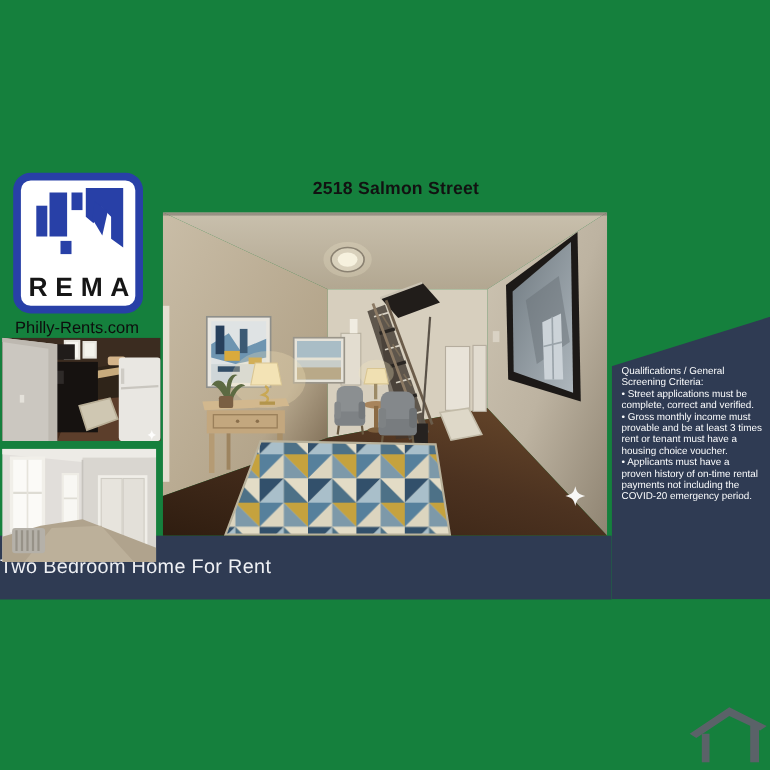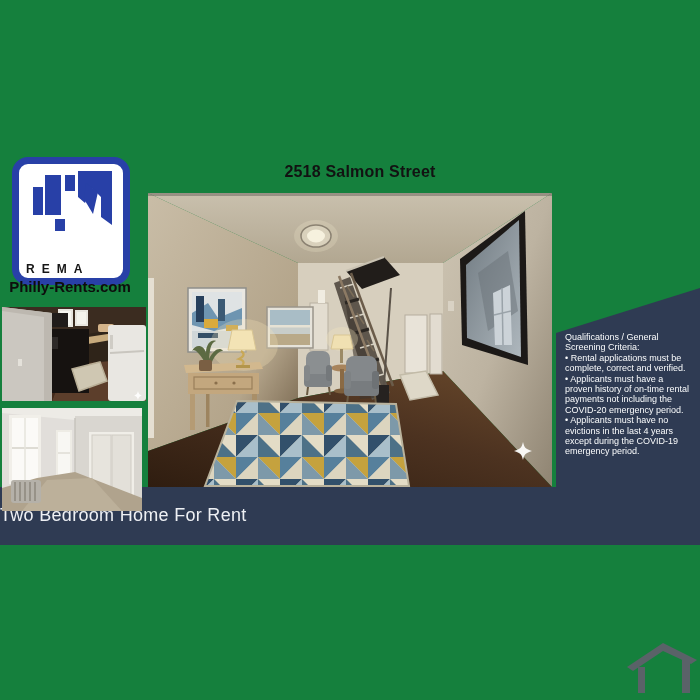--- a/index.html
+++ b/index.html
@@ -16,25 +16,25 @@
   }
   
   .logo-box{
     left:12px;top:157px;width:104px;height:114px;background:#fff;
     border:7px solid var(--logo-blue);border-radius:16px;
   }
   .logo-mark{position:absolute;left:3px;top:3px;}
   .logo-mark .mark{fill:var(--logo-blue);}
   .logo-text{
     position:absolute;left:0;right:0;bottom:2px;text-align:left;
-    font-size:12px;font-weight:bold;color:#161616;letter-spacing:7px;text-indent:7px;
+    font-size:24px;font-weight:bold;color:#161616;letter-spacing:7px;text-indent:7px;
   }
   .website-text{
-    left:0px;top:278px;width:140px;text-align:center;
-    font-size:15px;color:#0d0d0d;font-weight:bold;
+    left:0px;top:290px;width:140px;text-align:center;
+    font-size:15px;color:#0d0d0d;
   }
   
   .band-bottom{
     left:0;top:487px;width:556px;height:58px;background:var(--panel-navy);
   }
   .band-right{
     left:556px;top:288px;width:144px;height:257px;background:var(--panel-navy);
     clip-path:polygon(0 17.5%,100% 0,100% 100%,0 100%);
   }
   .qual-text{
@@ -72,23 +72,23 @@
       <path class="mark" d="M64,16 L76,25 L71,47 L62,32 Z"></path>
     </svg>
     <div class="logo-text">REMA</div>
   </div>
   <div class="abs website-text">Philly-Rents.com</div>
 
   <div class="abs band-bottom"></div>
   <div class="abs band-right">
     <div class="qual-text">
       <p>Qualifications / General Screening Criteria:</p>
-      <p>• Rental applications must be complete, correct and verified.</p>
+      <p>• Street applications must be complete, correct and verified.</p>
+      <p>• Gross monthly income must provable and be at least 3 times rent or tenant must have a housing choice voucher.</p>
       <p>• Applicants must have a proven history of on-time rental payments not including the COVID-20 emergency period.</p>
-      <p>• Applicants must have no evictions in the last 4 years except during the COVID-19 emergency period.</p>
     </div>
   </div>
   <div class="abs banner-text">Two Bedroom Home For Rent</div>
 
   <div class="abs photo-main">
     <svg width="404" height="294" viewBox="0 0 404 294">
       <defs>
         <linearGradient id="ceilG" x1="0" y1="0" x2="0" y2="1">
           <stop offset="0" stop-color="#c9c0ad"></stop>
             <stop offset="1" stop-color="#b2a791"></stop>

